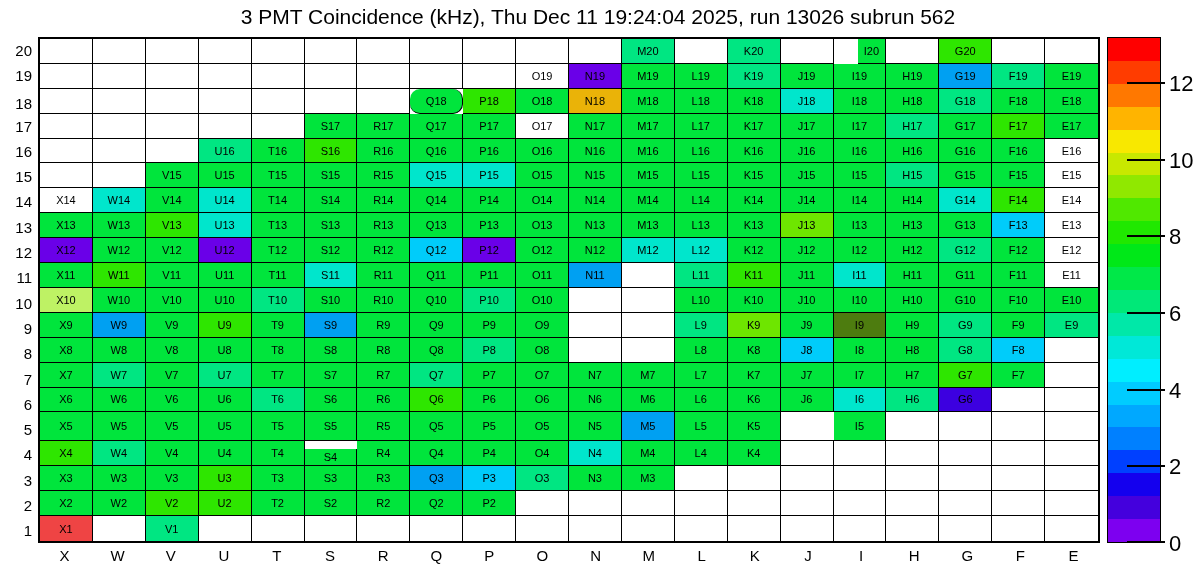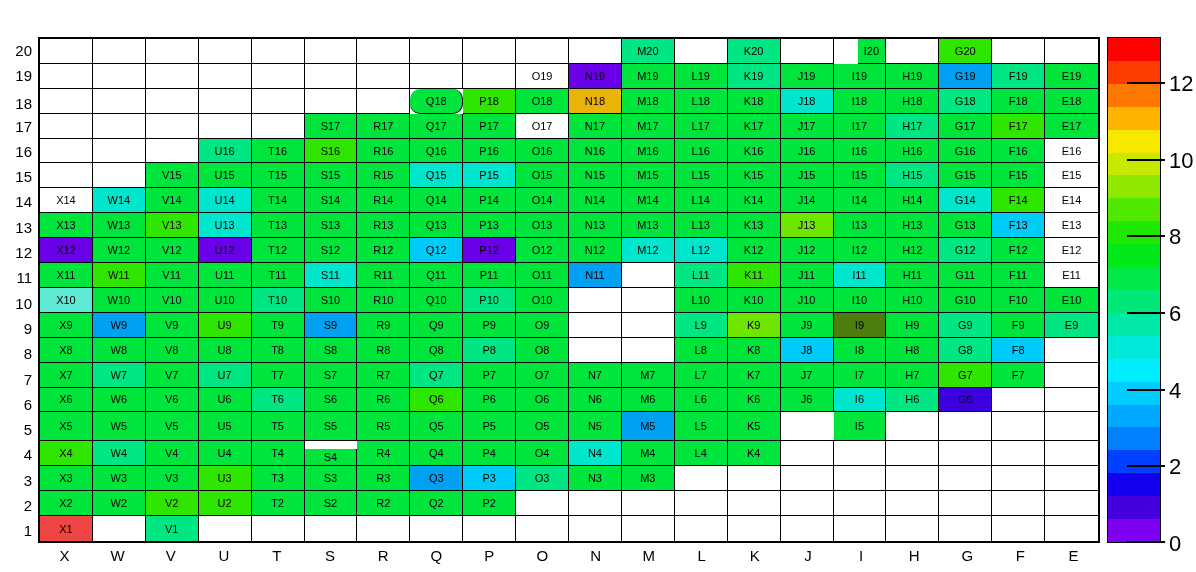--- a/index.html
+++ b/index.html
@@ -49,20 +49,21 @@
   }
   .cbar-ticklabel{
     position:absolute;left:62px;font-size:22px;color:#000;
     transform:translateY(50%);
   }
 </style>
 </head>
 <body>
 
 <div class="fig">
+  <div class="title">3 PMT Coincidence (kHz), Thu Dec 11 19:24:04 2025, run 13026 subrun 562</div>
   <div class="grid" id="grid">
       <div class="cell" style="background: rgb(255, 255, 255);"></div>
       <div class="cell" style="background: rgb(255, 255, 255);"></div>
       <div class="cell" style="background: rgb(255, 255, 255);"></div>
       <div class="cell" style="background: rgb(255, 255, 255);"></div>
       <div class="cell" style="background: rgb(255, 255, 255);"></div>
       <div class="cell" style="background: rgb(255, 255, 255);"></div>
       <div class="cell" style="background: rgb(255, 255, 255);"></div>
       <div class="cell" style="background: rgb(255, 255, 255);"></div>
       <div class="cell" style="background: rgb(255, 255, 255);"></div>
@@ -250,21 +251,21 @@
       <div class="cell" style="background: rgb(0, 160, 242);">N11</div>
       <div class="cell" style="background: rgb(255, 255, 255);"></div>
       <div class="cell" style="background: rgb(0, 230, 130);">L11</div>
       <div class="cell" style="background: rgb(46, 230, 0);">K11</div>
       <div class="cell" style="background: rgb(0, 229, 60);">J11</div>
       <div class="cell" style="background: rgb(0, 230, 204);">I11</div>
       <div class="cell" style="background: rgb(0, 229, 60);">H11</div>
       <div class="cell" style="background: rgb(0, 229, 60);">G11</div>
       <div class="cell" style="background: rgb(0, 229, 60);">F11</div>
       <div class="cell lastcol" style="background: rgb(255, 255, 255);">E11</div>
-      <div class="cell" style="background: #5eead4;">X10</div>
+      <div class="cell" style="background: #bef264;">X10</div>
       <div class="cell" style="background: rgb(0, 229, 60);">W10</div>
       <div class="cell" style="background: rgb(0, 229, 60);">V10</div>
       <div class="cell" style="background: rgb(0, 229, 60);">U10</div>
       <div class="cell" style="background: rgb(0, 230, 130);">T10</div>
       <div class="cell" style="background: rgb(0, 229, 60);">S10</div>
       <div class="cell" style="background: rgb(0, 229, 60);">R10</div>
       <div class="cell" style="background: rgb(0, 229, 60);">Q10</div>
       <div class="cell" style="background: rgb(0, 230, 130);">P10</div>
       <div class="cell" style="background: rgb(0, 229, 60);">O10</div>
       <div class="cell" style="background: rgb(255, 255, 255);"></div>

